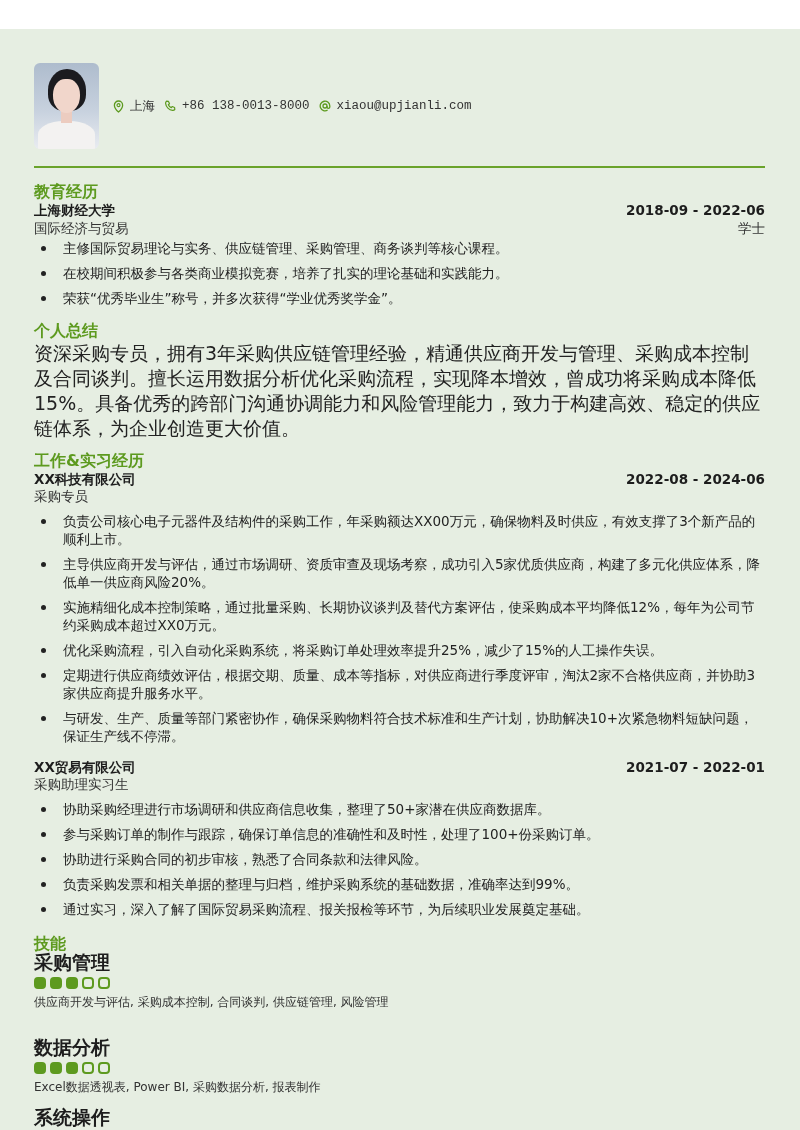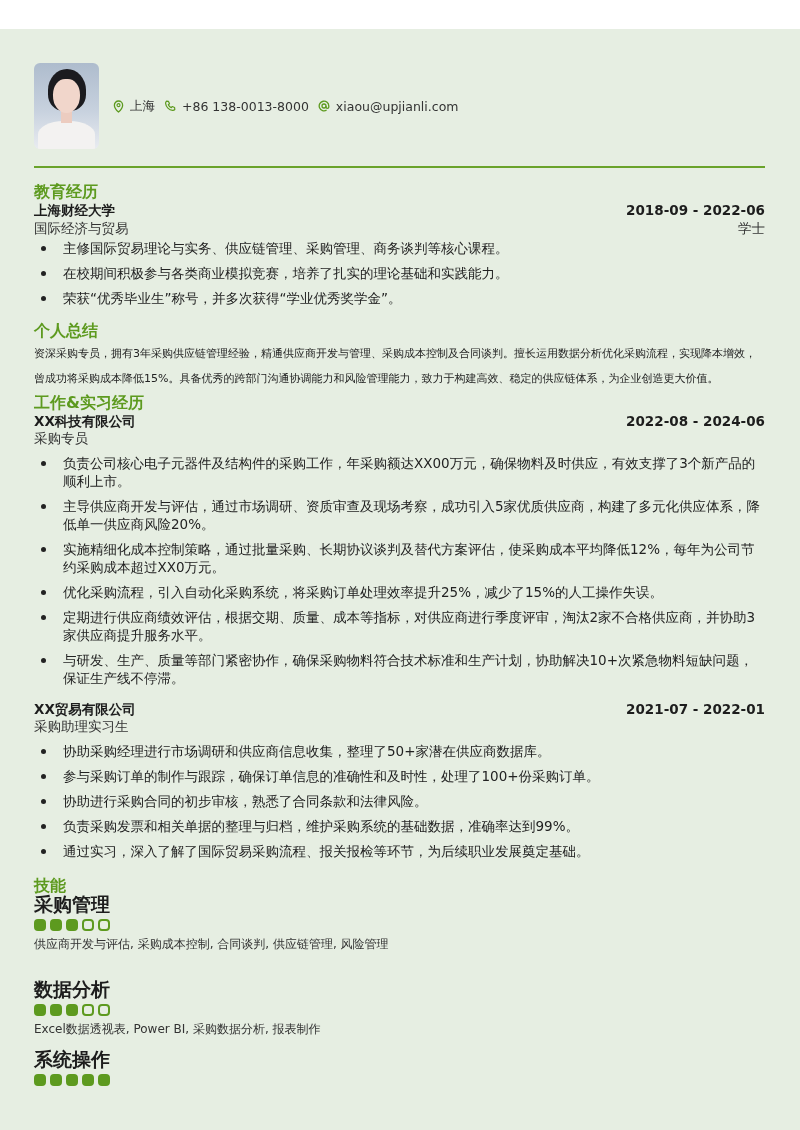--- a/index.html
+++ b/index.html
@@ -7,34 +7,34 @@
     body { font-family: "DejaVu Sans", "Liberation Sans", sans-serif; color: #222; font-size: 13.5px; }
     .page { position: absolute; top: 29px; left: 0; width: 800px; height: 1101px; background: #e6eee2; }
     .header { position: absolute; top: 34px; left: 34px; display: flex; align-items: center; }
     .photo { width: 65px; height: 86px; border-radius: 6px; overflow: hidden; background: linear-gradient(180deg,#aebccd 0%,#c7d1de 55%,#e9ecf1 100%); position: relative; }
     .photo .hair { position: absolute; left: 14px; top: 6px; width: 38px; height: 42px; background: #1b1b1f; border-radius: 50% 50% 40% 40%; }
     .photo .face { position: absolute; left: 19px; top: 16px; width: 27px; height: 34px; background: #f1d6cb; border-radius: 45% 45% 50% 50%; }
     .photo .neck { position: absolute; left: 27px; top: 46px; width: 11px; height: 14px; background: #ecccc0; }
     .photo .body { position: absolute; left: 4px; top: 58px; width: 57px; height: 30px; background: #f3f2f1; border-radius: 45% 45% 0 0; }
     .hinfo { margin-left: 14px; }
     .name { font-size: 22px; font-weight: 600; color: #1d1d1d; line-height: 28px; letter-spacing: 0.2px; }
-    .contacts { display: flex; align-items: center; font-size: 12.5px; color: #333; }
+    .contacts { display: flex; align-items: center; font-size: 12.5px; color: #333; font-family: Liberation Mono, monospace; }
     .contacts .ci { display: flex; align-items: center; margin-right: 9px; }
     .contacts svg { margin-right: 6px; }
     .rule { position: absolute; top: 137px; left: 34px; width: 731px; height: 1.5px; background: #6aa32b; }
     .content { position: absolute; left: 34px; top: 153px; width: 731px; }
     .sec-title { color: #5d9a1f; font-weight: 600; font-size: 16px; line-height: 19px; }
     .row { display: flex; justify-content: space-between; line-height: 18px; }
     .org { font-weight: 700; font-size: 13.5px; color: #1d1d1d; }
     .date { font-weight: 600; font-size: 13.5px; color: #1d1d1d; }
     .sub { color: #333; font-size: 13.5px; }
     ul.bl { list-style: none; margin-top: 6px; }
     ul.bl li { position: relative; padding-left: 29px; line-height: 18px; margin-bottom: 7px; font-size: 13.5px; color: #222; }
     ul.bl li::before { content: ""; position: absolute; left: 7px; top: 7px; width: 5px; height: 5px; background: #222; border-radius: 50%; }
-    .summary { line-height: 25px; font-size: 11px; color: #222; }
+    .summary { line-height: 25px; font-size: 19px; color: #222; }
     .skill-name { font-weight: 700; font-size: 19px; color: #1d1d1d; line-height: 18px; }
     .dots { display: flex; margin: 6px 0 5px; }
     .dot { width: 12px; height: 12px; border-radius: 4px; margin-right: 4px; border: 2px solid #5d9a1f; }
     .dot.on { background: #5d9a1f; }
     .skill-desc { font-size: 12px; color: #333; line-height: 16px; }
   </style>
 </head>
 <body>
 
 <div class="page">
@@ -90,21 +90,21 @@
         <li>在校期间积极参与各类商业模拟竞赛，培养了扎实的理论基础和实践能力。</li>
         <li>荣获“优秀毕业生”称号，并多次获得“学业优秀奖学金”。</li>
       </ul>
     </section>
 
     <section style="margin-top:14px">
       <div class="sec-title">个人总结</div>
       <div class="summary" style="margin-top:1px">资深采购专员，拥有3年采购供应链管理经验，精通供应商开发与管理、采购成本控制及合同谈判。擅长运用数据分析优化采购流程，实现降本增效，曾成功将采购成本降低15%。具备优秀的跨部门沟通协调能力和风险管理能力，致力于构建高效、稳定的供应链体系，为企业创造更大价值。</div>
     </section>
 
-    <section style="margin-top:2px">
+    <section style="margin-top:10px">
       <div class="sec-title">工作&amp;实习经历</div>
       <div>
         <div class="row">
           <span class="org">XX科技有限公司</span>
           <span class="date">2022-08 - 2024-06</span>
         </div>
         <div class="sub">采购专员</div>
         <ul class="bl">
           <li>负责公司核心电子元器件及结构件的采购工作，年采购额达XX00万元，确保物料及时供应，有效支撑了3个新产品的顺利上市。</li>
           <li>主导供应商开发与评估，通过市场调研、资质审查及现场考察，成功引入5家优质供应商，构建了多元化供应体系，降低单一供应商风险20%。</li>

